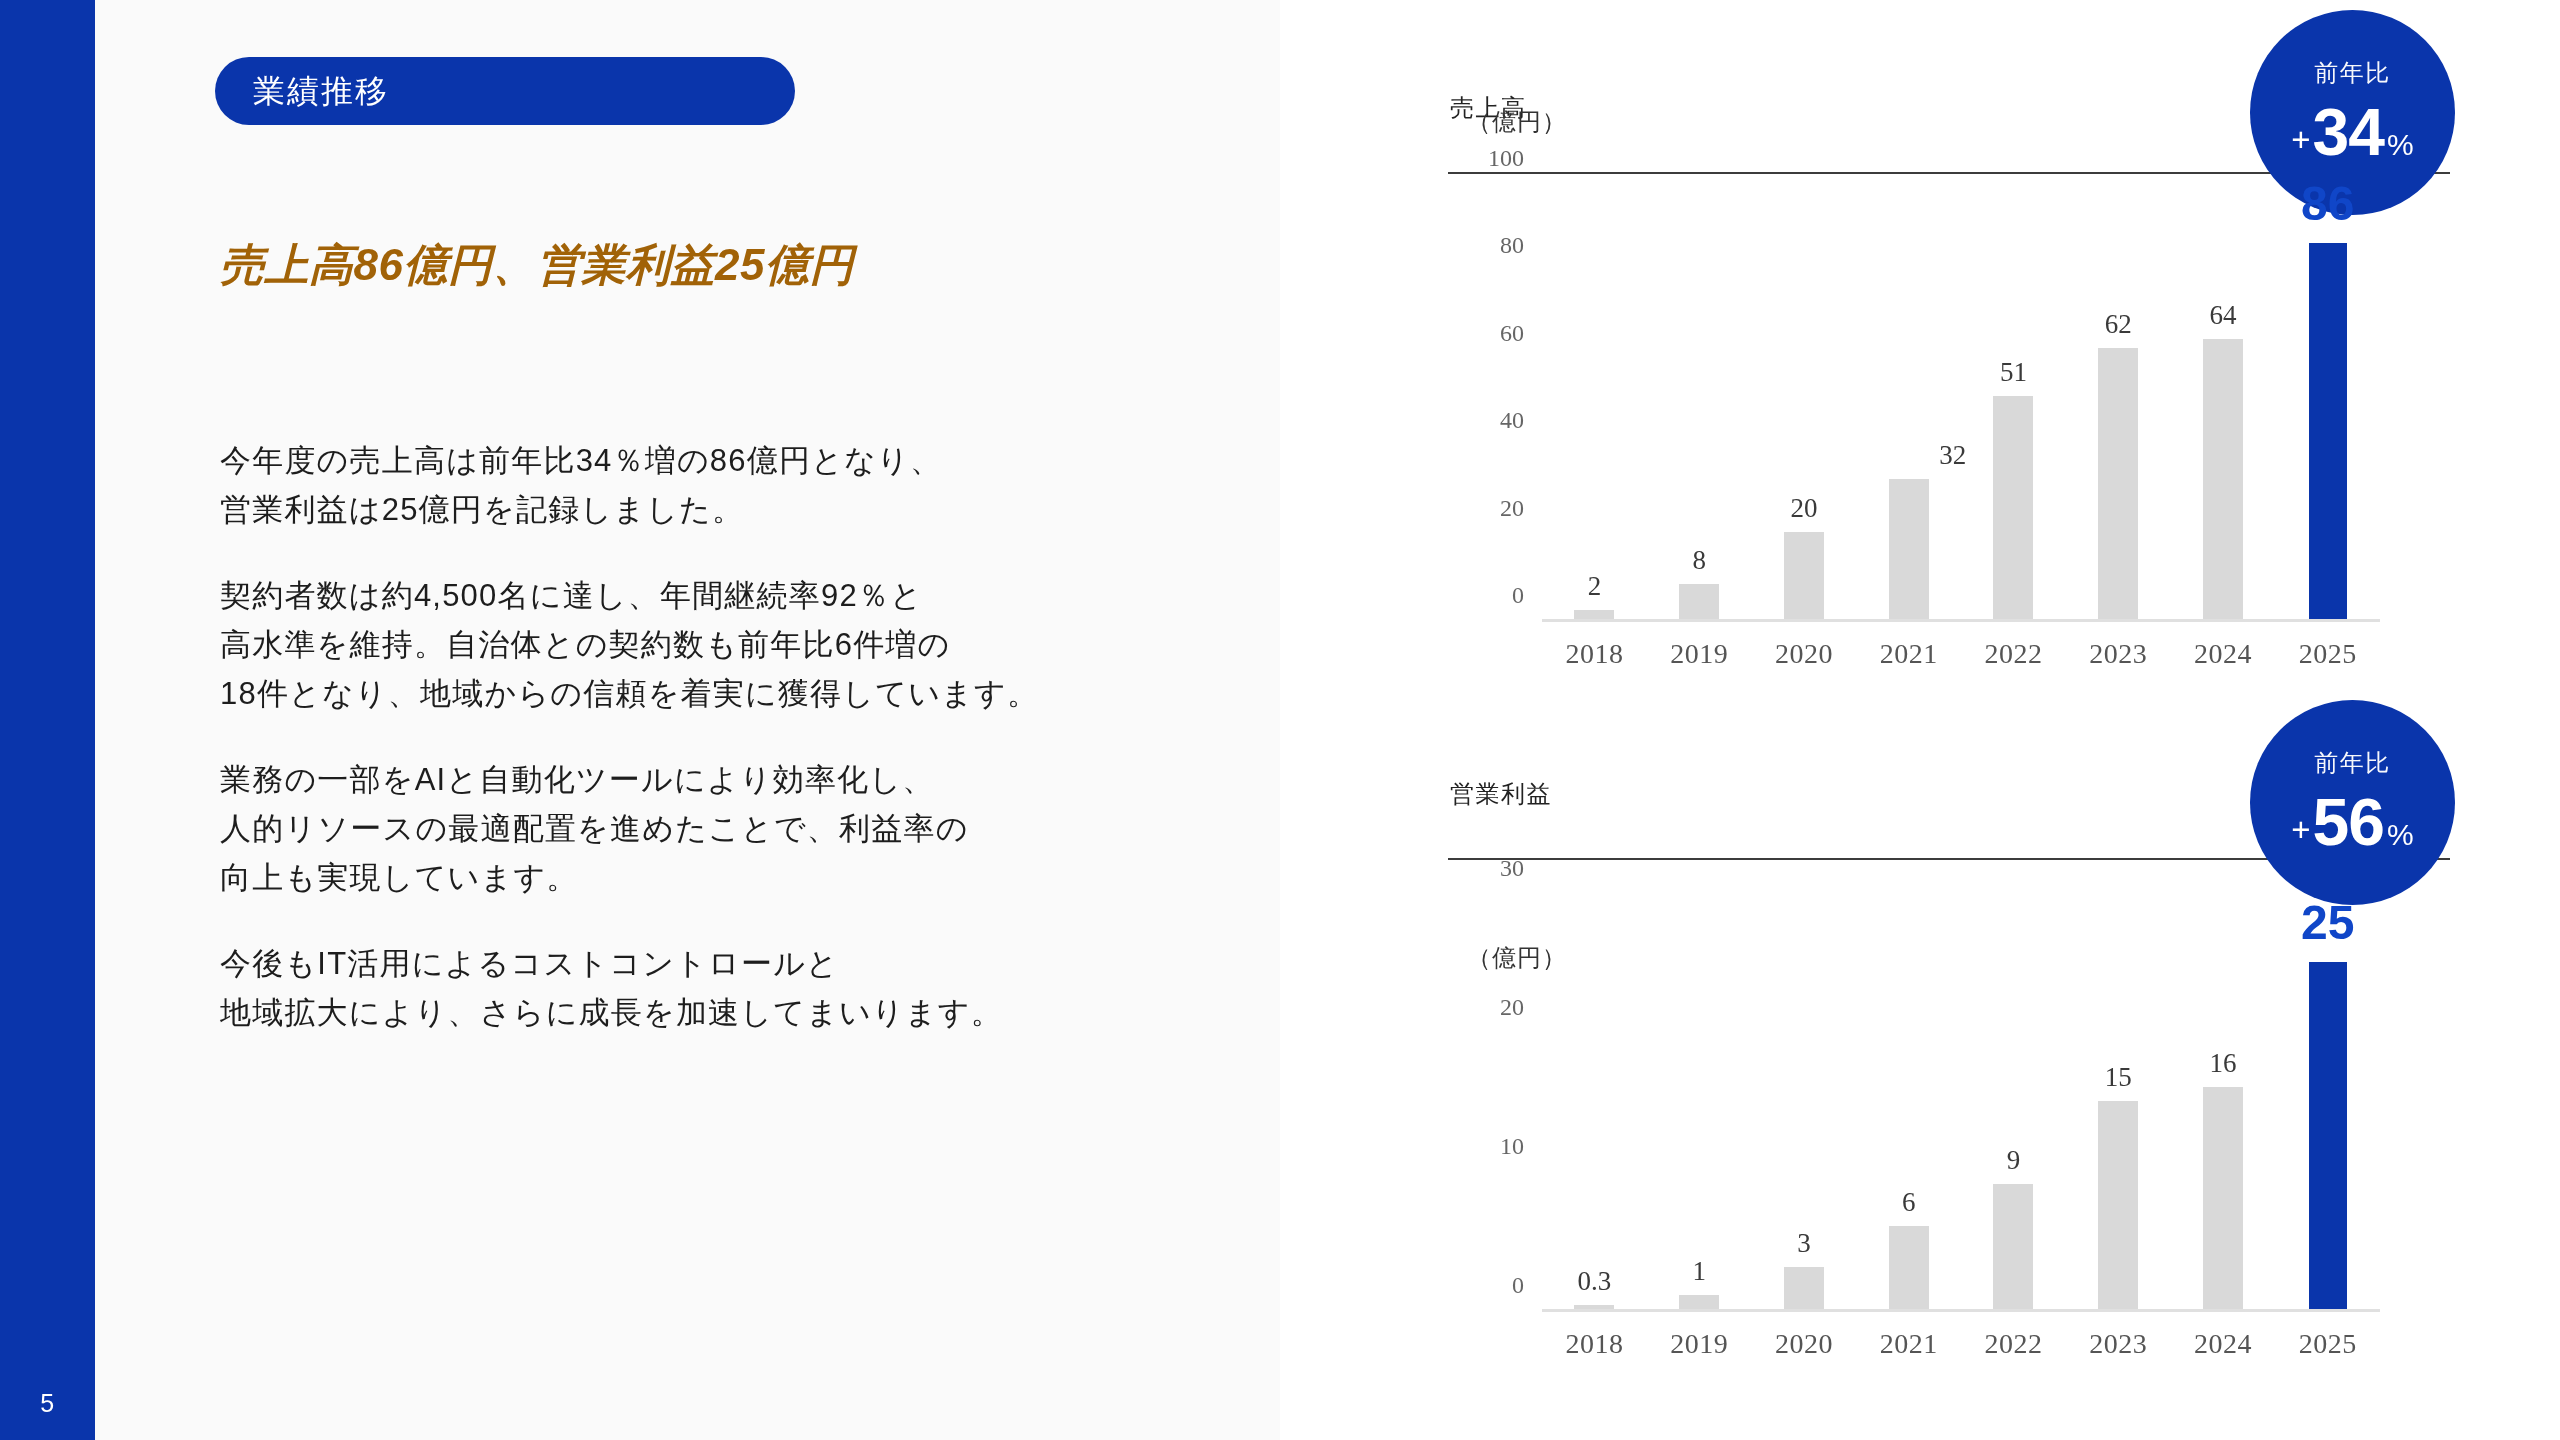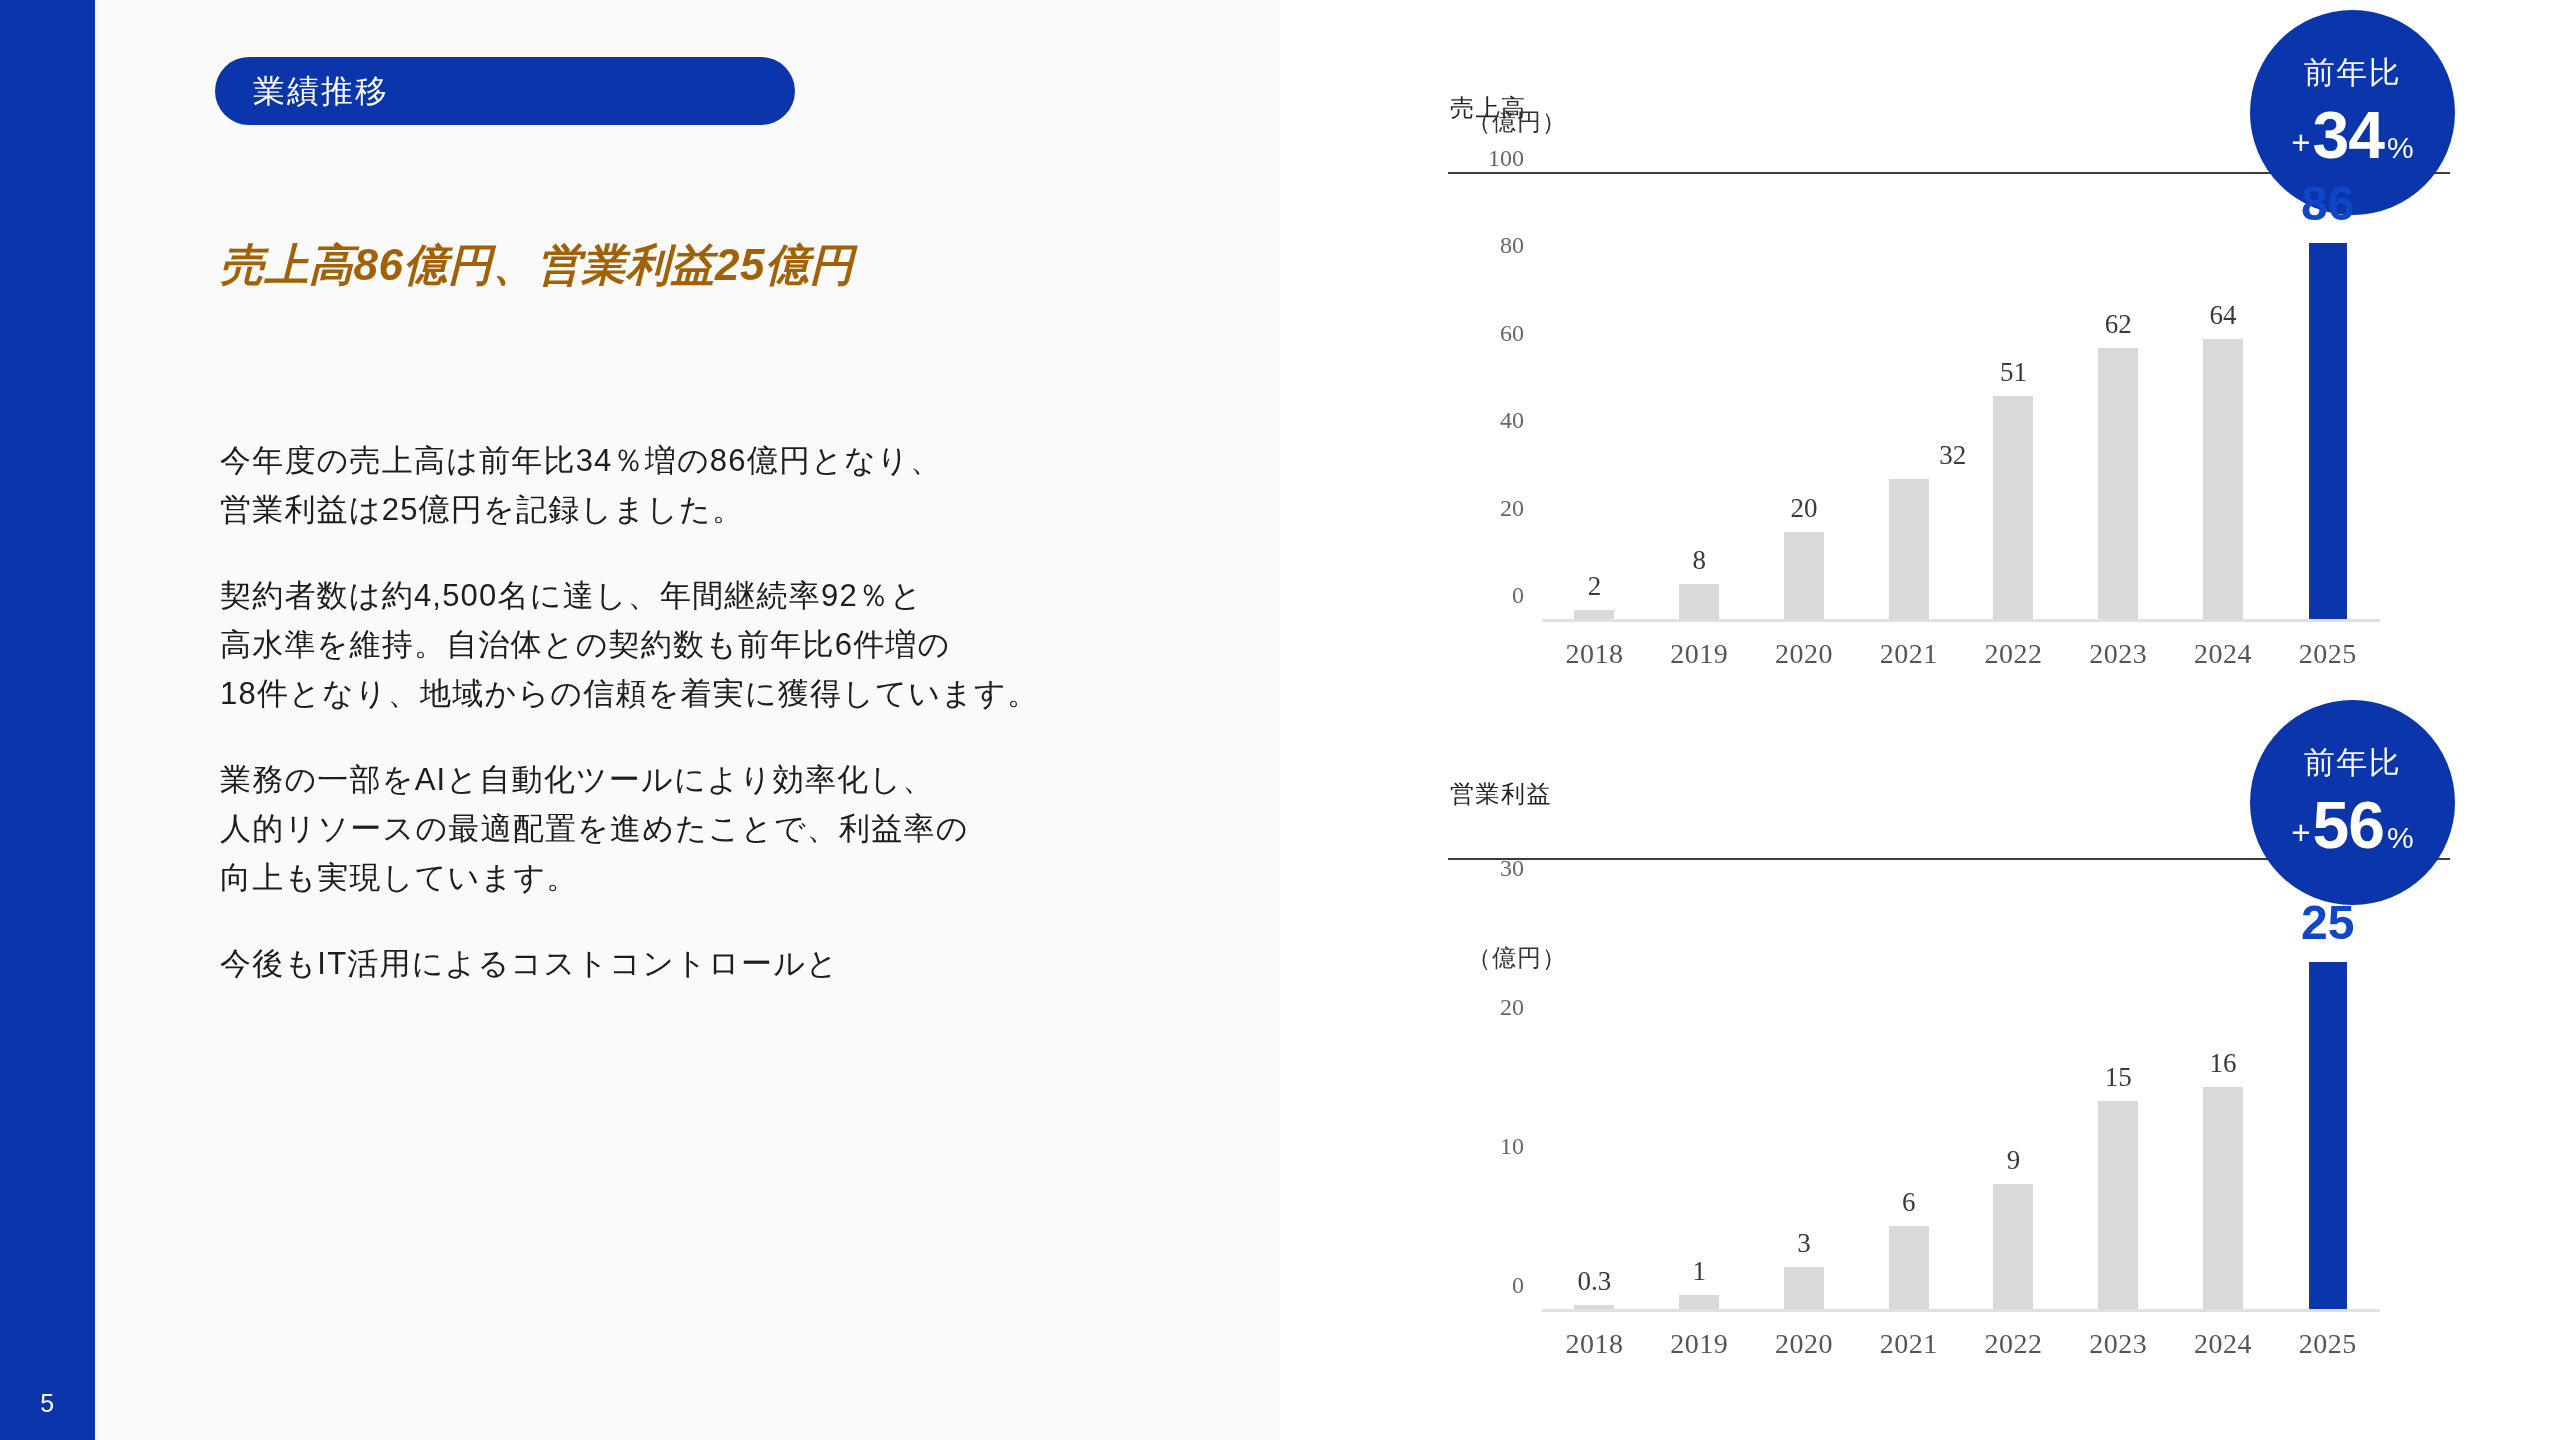--- a/index.html
+++ b/index.html
@@ -121,21 +121,21 @@
     width:205px; height:205px;
     border-radius:50%;
     background:#0A35AB;
     color:#ffffff;
     display:flex;
     flex-direction:column;
     align-items:center;
     justify-content:center;
   }
   .badge-caption {
-    font-size:31px;
+    font-size:24px;
     letter-spacing:1.5px;
     font-weight:400;
     opacity:.97;
     line-height:1;
     margin-bottom:14px;
     font-family:Liberation Serif, serif;
   }
   .badge-value {
     display:flex;
     align-items:baseline;
@@ -248,21 +248,21 @@
     <div class="pill">
       <span class="pill-label">業績推移</span>
     </div>
 
     <div class="headline">売上高86億円、営業利益25億円</div>
 
     <div class="body-text" id="body-copy">
         <p><span>今年度の売上高は前年比34％増の86億円となり、</span><br><span>営業利益は25億円を記録しました。</span></p>
         <p><span>契約者数は約4,500名に達し、年間継続率92％と</span><br><span>高水準を維持。自治体との契約数も前年比6件増の</span><br><span>18件となり、地域からの信頼を着実に獲得しています。</span></p>
         <p><span>業務の一部をAIと自動化ツールにより効率化し、</span><br><span>人的リソースの最適配置を進めたことで、利益率の</span><br><span>向上も実現しています。</span></p>
-        <p><span>今後もIT活用によるコストコントロールと</span><br></p>
+        <p><span>今後もIT活用によるコストコントロールと</span><br><span>地域拡大により、さらに成長を加速してまいります。</span></p>
       </div>
 
   </div>
 
   <div class="right-panel">
 
     <div class="chart-block top">
 
       <div class="chart-title" style="top:92px;">売上高</div>
       <div class="chart-rule" style="top:172px;"></div>

